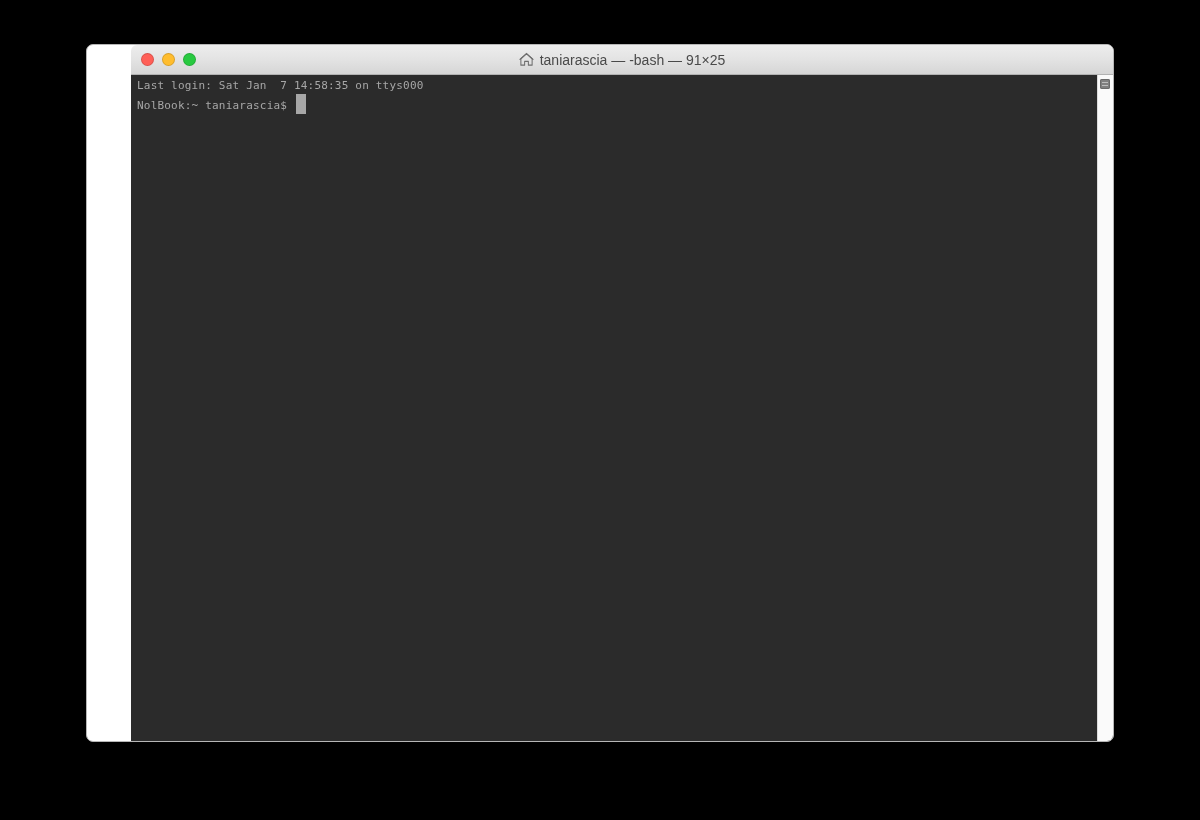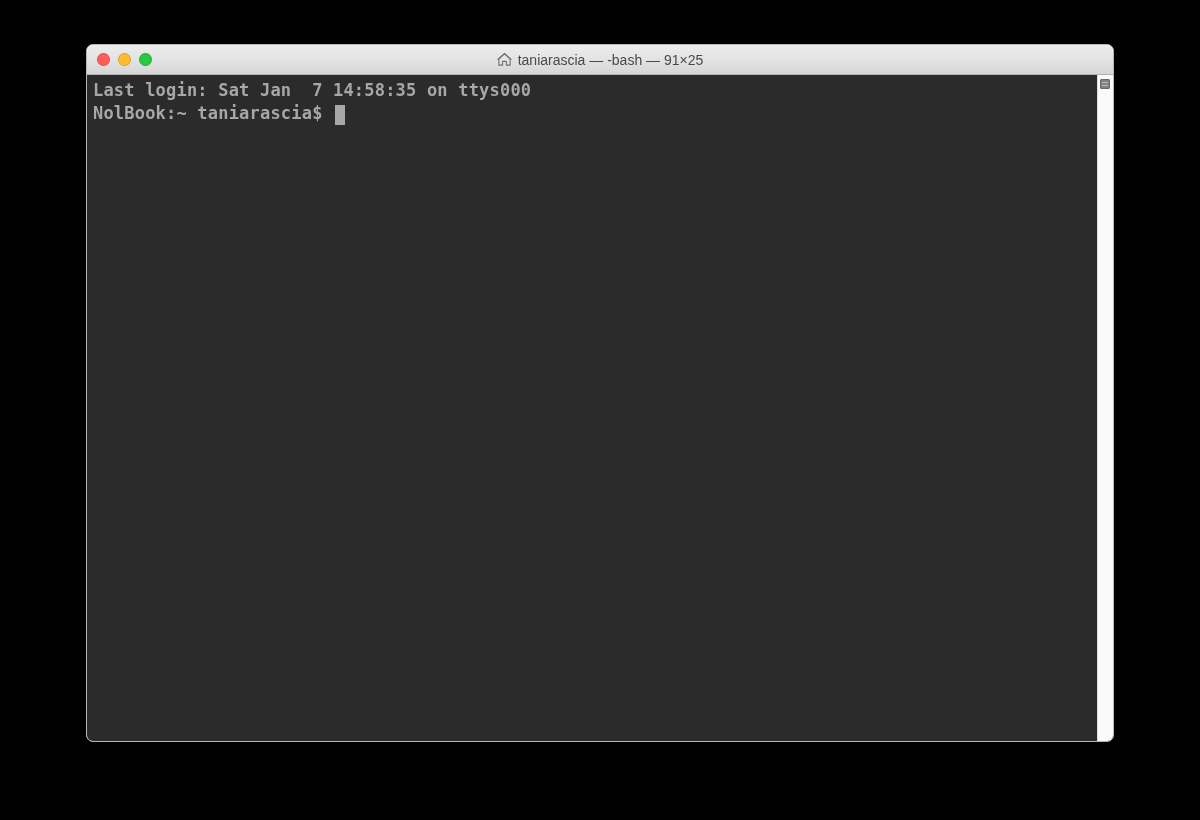--- a/index.html
+++ b/index.html
@@ -19,20 +19,21 @@
     .window {
       width: 1028px;
       height: 698px;
       background: #ffffff;
       border-radius: 7px;
       overflow: hidden;
       box-shadow: 0 25px 60px rgba(0,0,0,0.55), 0 10px 30px rgba(0,0,0,0.4);
       display: flex;
       flex-direction: column;
       border: 1px solid #b6b6b6;
+      padding-left: 44px;
     }
     .titlebar {
       height: 30px;
       background: linear-gradient(to bottom, #ededed 0%, #e3e3e3 50%, #d6d6d6 100%);
       border-bottom: 1px solid #b2b2b2;
       display: flex;
       align-items: center;
       position: relative;
       border-top-left-radius: 6px;
       border-top-right-radius: 6px;
@@ -79,26 +80,25 @@
     .terminal-body {
       flex: 1;
       background: #2b2b2b;
       display: flex;
       position: relative;
     }
     .terminal-content {
       flex: 1;
       padding: 4px 6px;
       font-family: "Menlo", "Monaco", "Consolas", monospace;
-      font-size: 17px;
+      font-size: 11px;
       line-height: 1.35;
       color: #a7a7a7;
       white-space: pre;
       letter-spacing: 0.2px;
-      font-weight: bold;
     }
     .prompt-line {
       display: flex;
       align-items: flex-end;
     }
     .cursor {
       display: inline-block;
       width: 10px;
       height: 20px;
       background: #a7a7a7;

